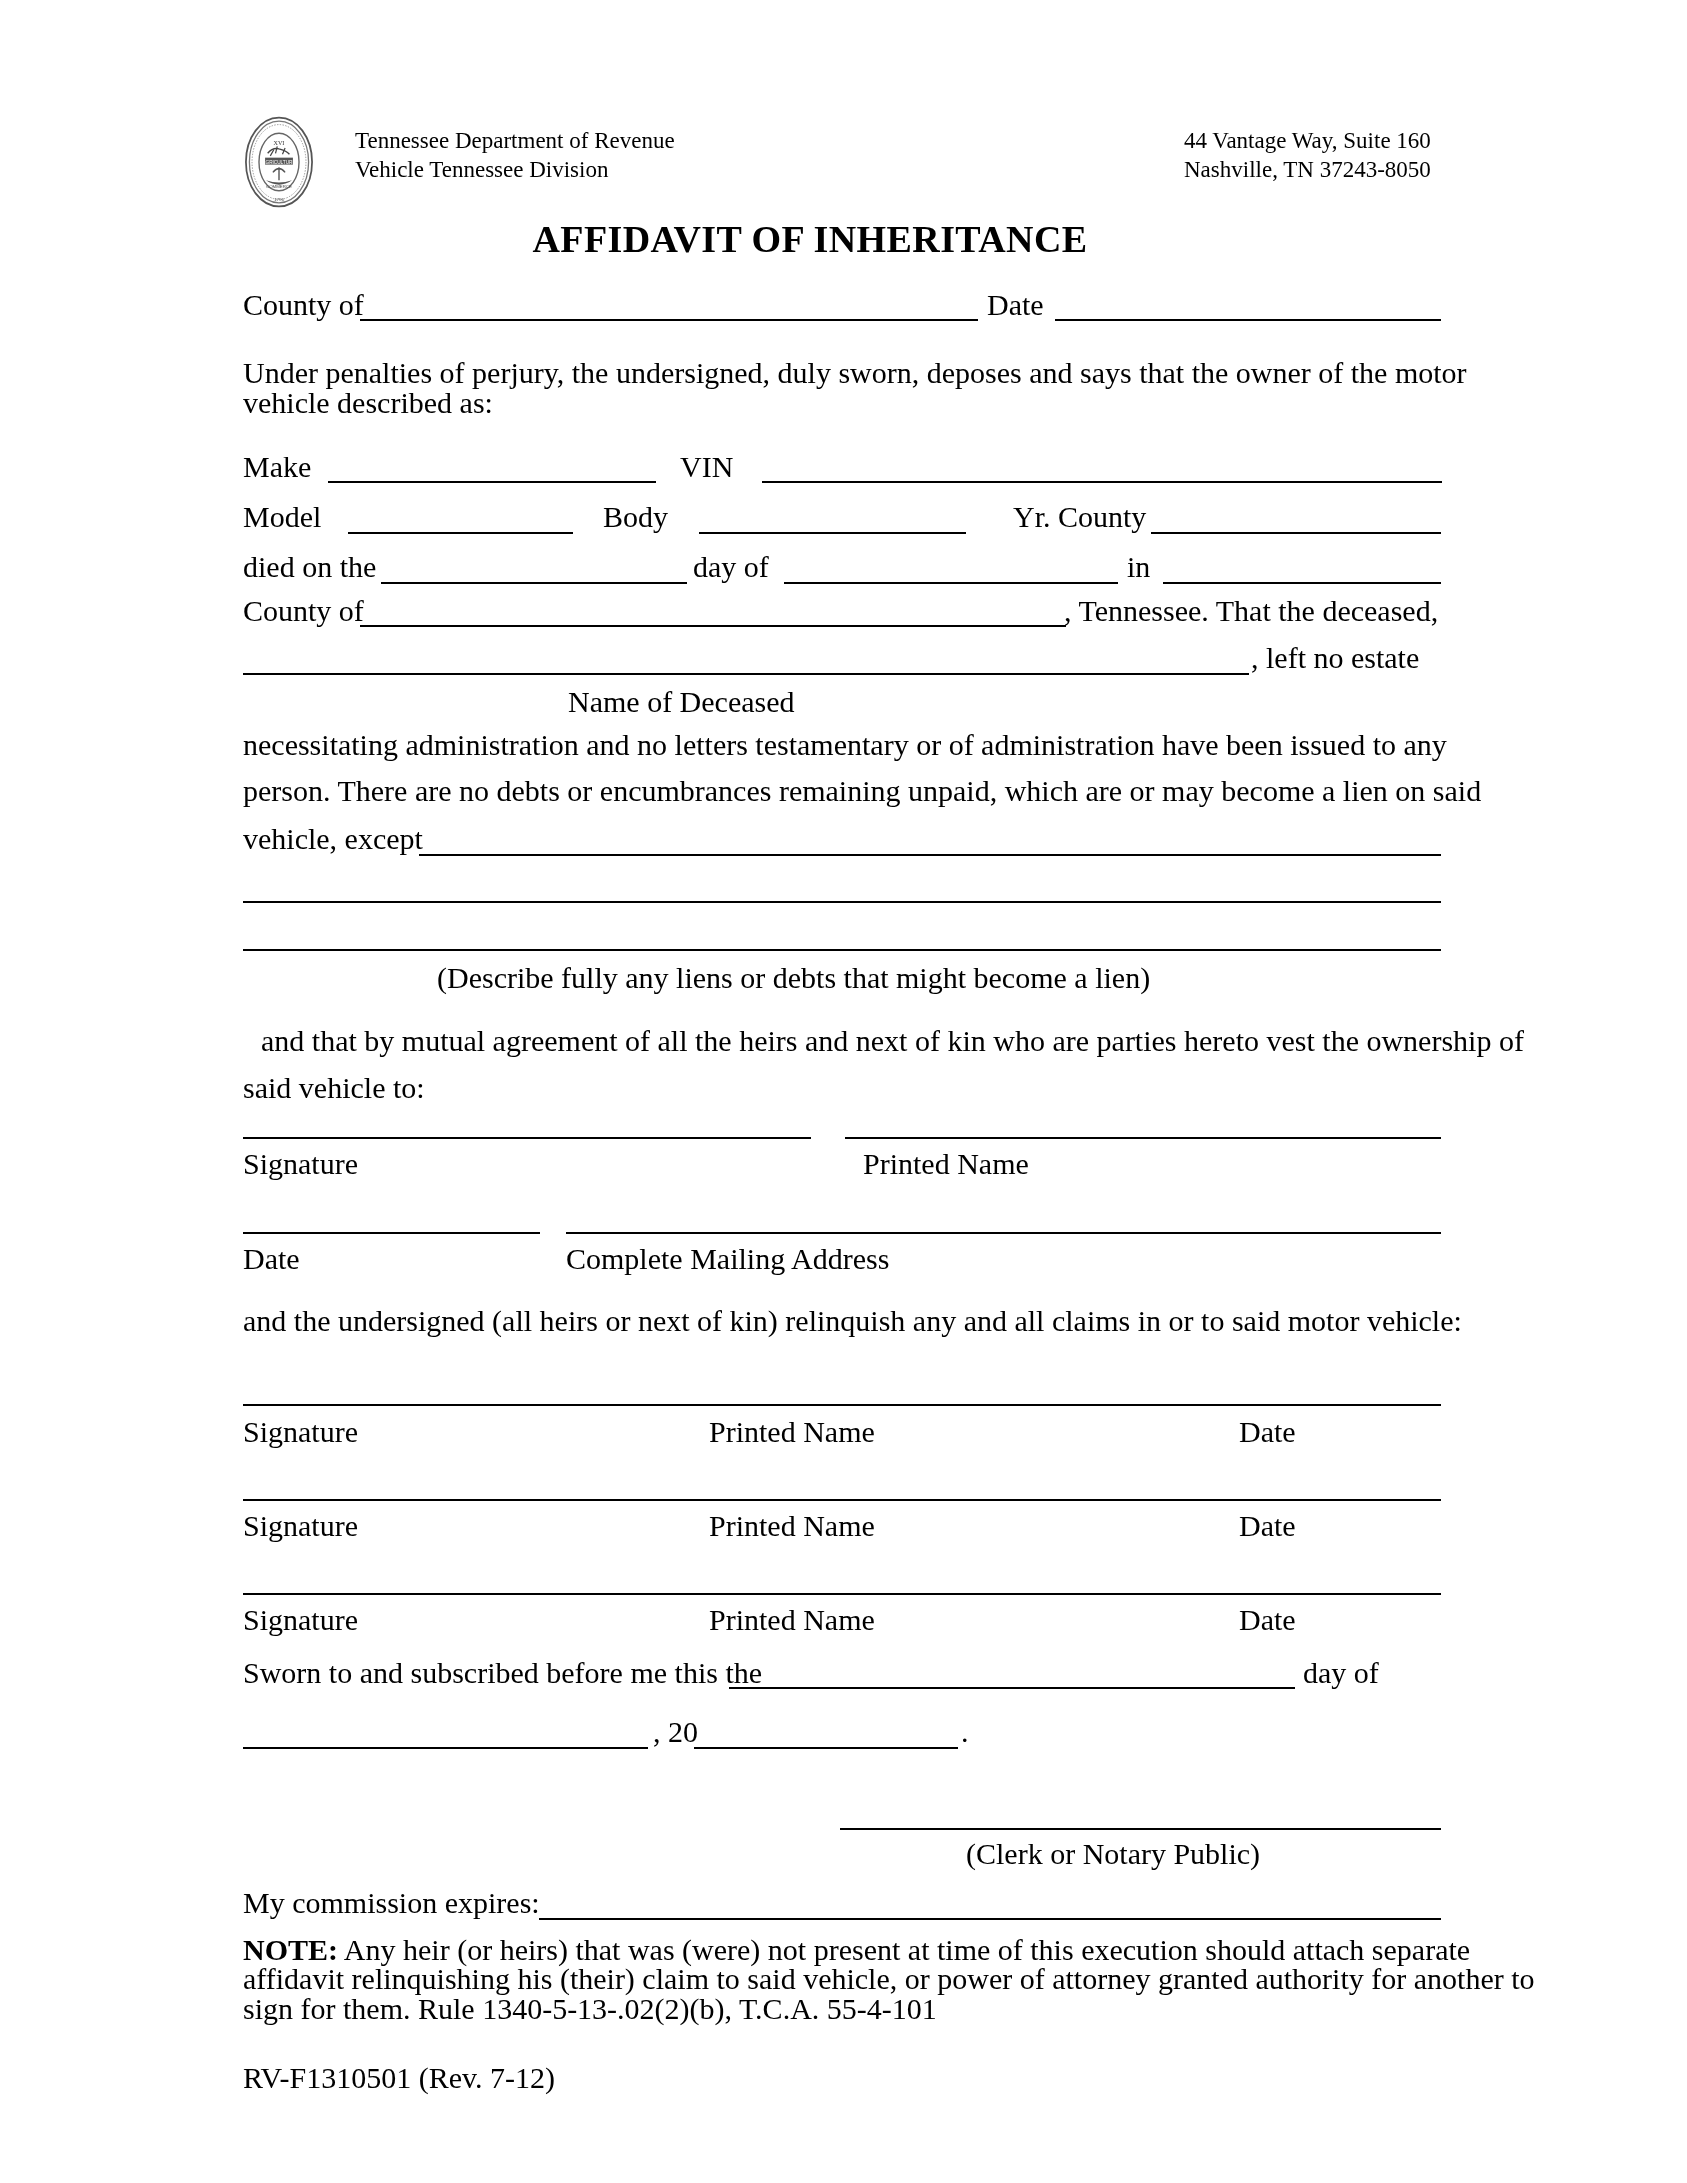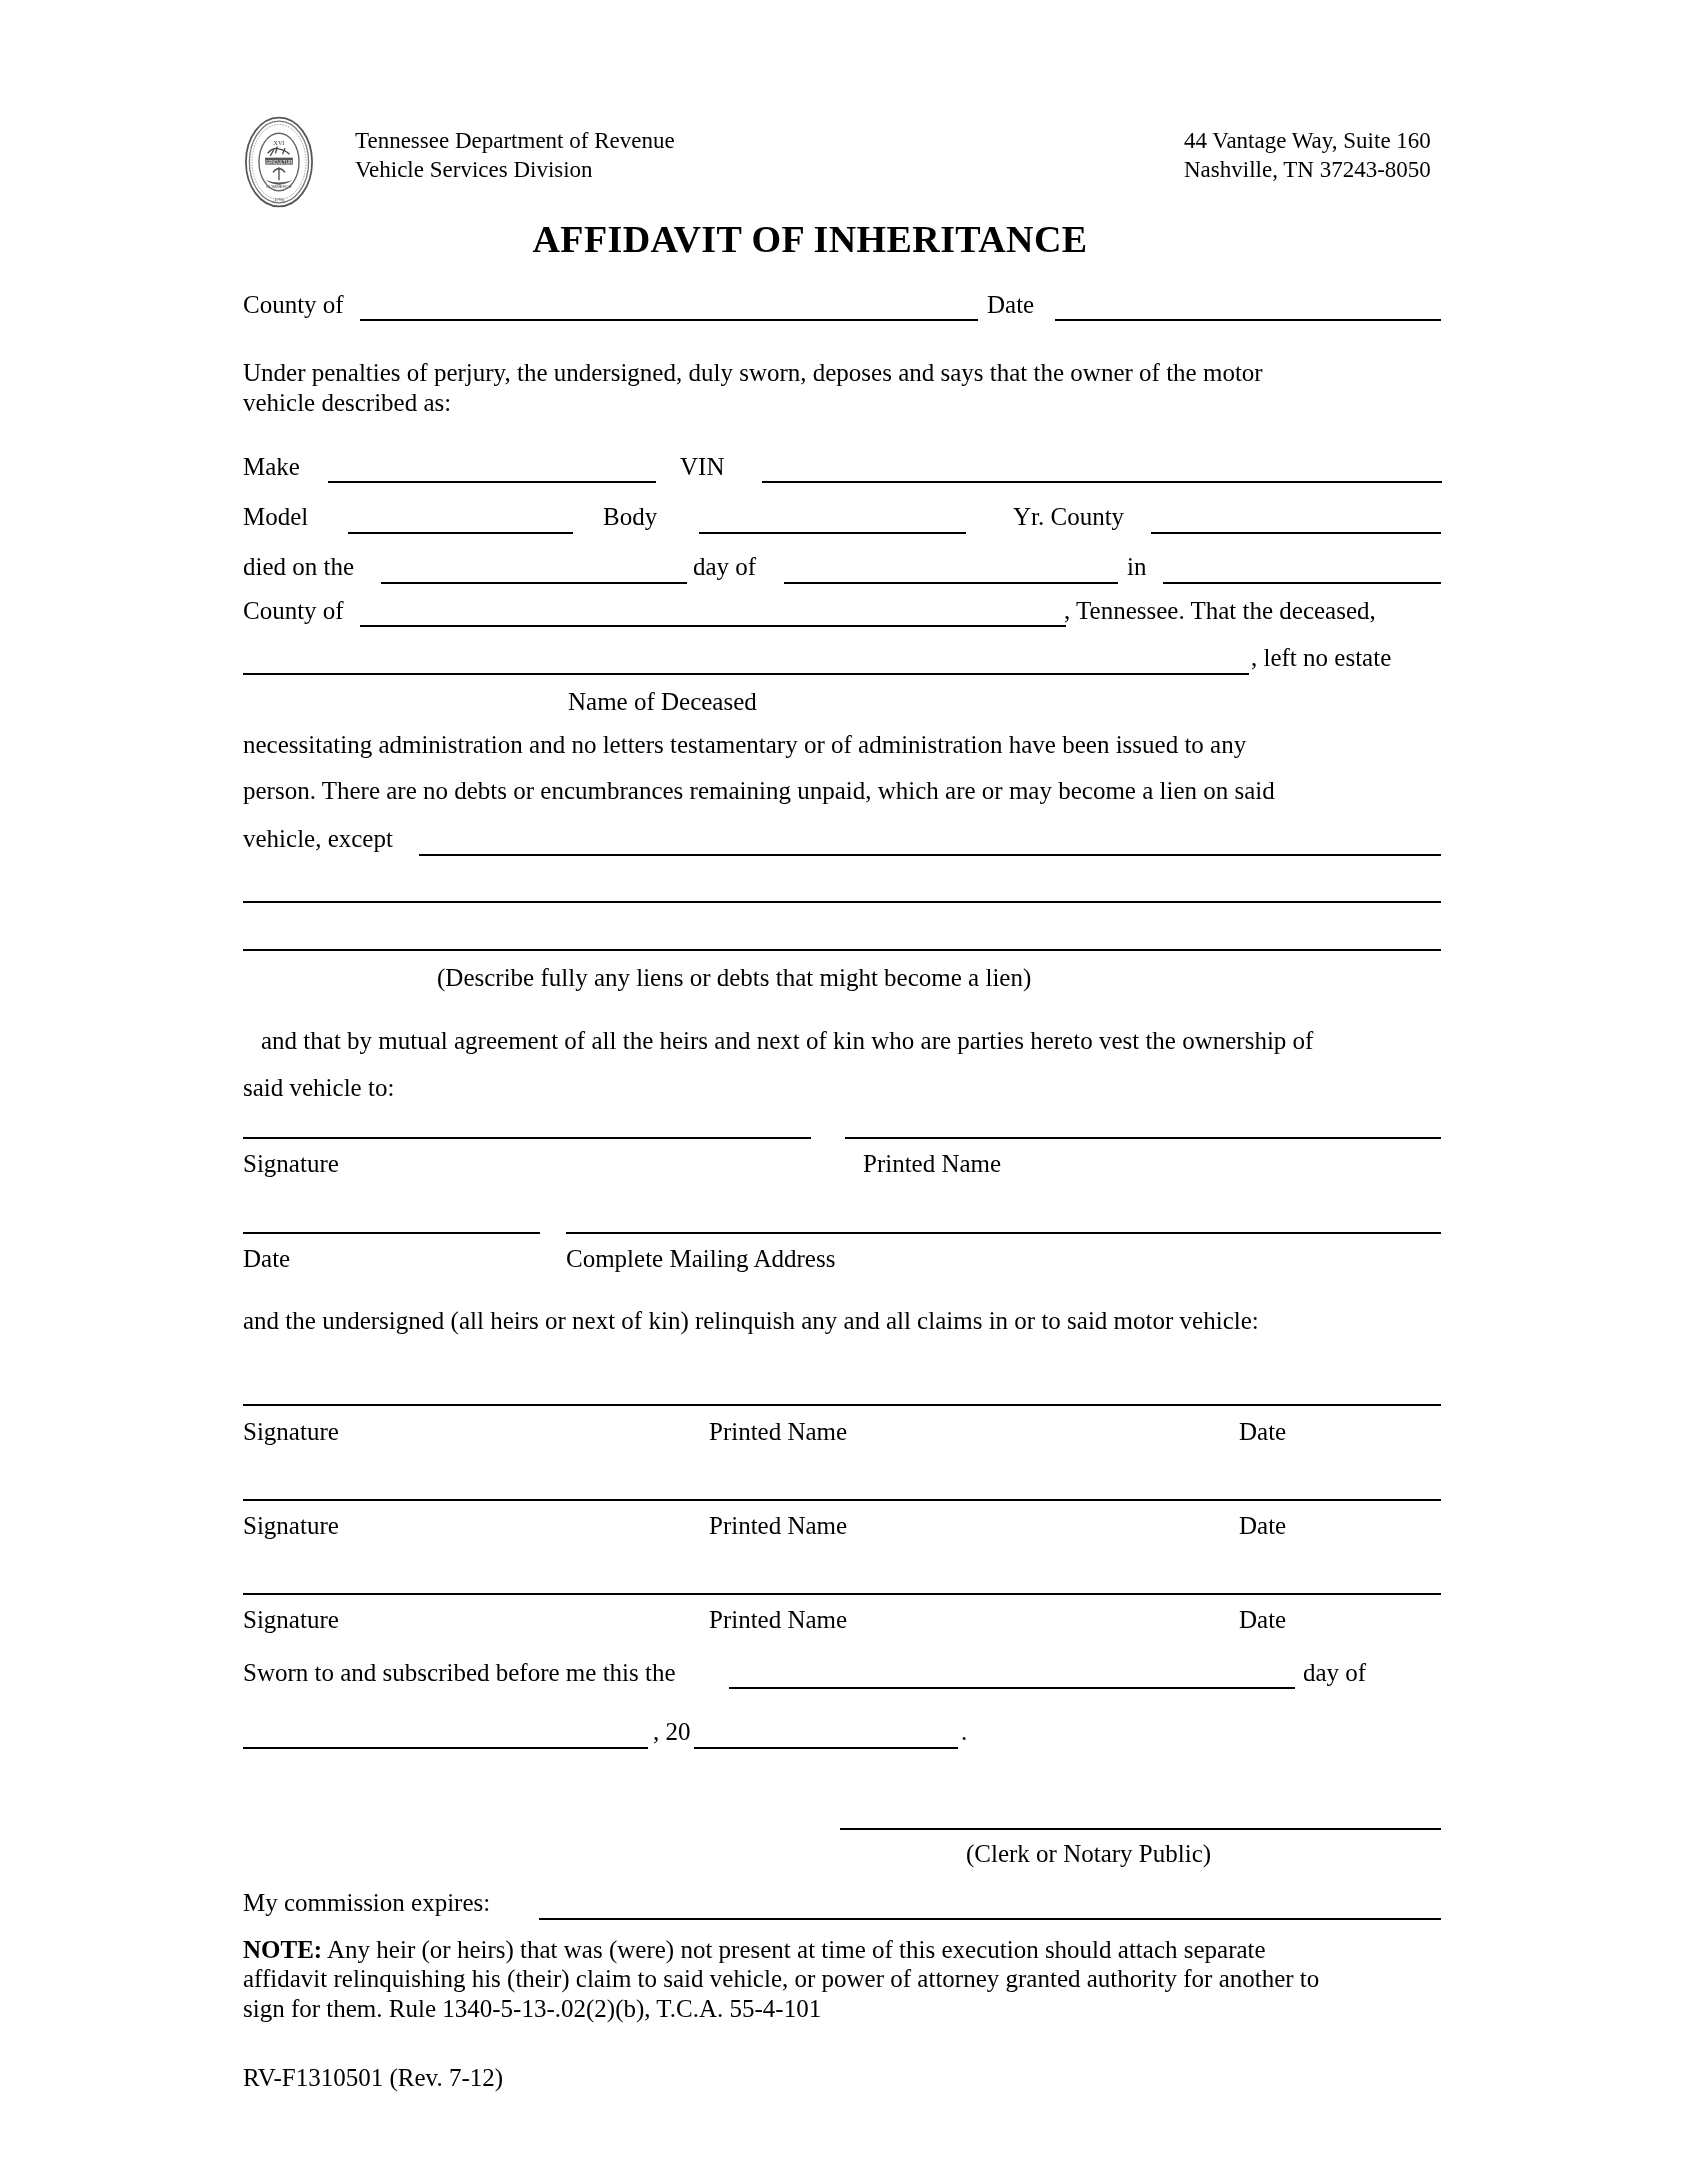--- a/index.html
+++ b/index.html
@@ -62,21 +62,21 @@
     top: 217px;
     width: 1620px;
     text-align: center;
     font-size: 38px;
     font-weight: bold;
     letter-spacing: 0.4px;
   }
   
   .txt {
     position: absolute;
-    font-size: 25px;
+    font-size: 30px;
     line-height: 30px;
     white-space: nowrap;
   }
   .bold { font-weight: bold; }
   
   .rule {
     position: absolute;
     height: 0;
     border-bottom: 2.6px solid #000;
   }
@@ -103,21 +103,21 @@
 
         <path d="M26 75 q15 10 30 0 q-15 5 -30 0 z" fill="#555"></path>
         <path d="M41 60 l0 15 M34 66 q7 -9 14 0" fill="none" stroke="#555" stroke-width="1.6"></path>
         <text x="41" y="84" text-anchor="middle" font-family="'Liberation Sans', sans-serif" font-size="5" fill="#444">COMMERCE</text>
         <text x="41" y="99" text-anchor="middle" font-family="'Liberation Sans', sans-serif" font-size="5" fill="#444">1796</text>
       </svg>
     </div>
 
     <div class="hdr-left">
       <div>Tennessee Department of Revenue</div>
-      <div>Vehicle Services Division</div>
+      <div>Vehicle Tennessee Division</div>
     </div>
 
     <div class="hdr-right">
       <div>44 Vantage Way, Suite 160</div>
       <div>Nashville, TN 37243-8050</div>
     </div>
   </div>
 
   <div class="title">AFFIDAVIT OF INHERITANCE</div>
 

